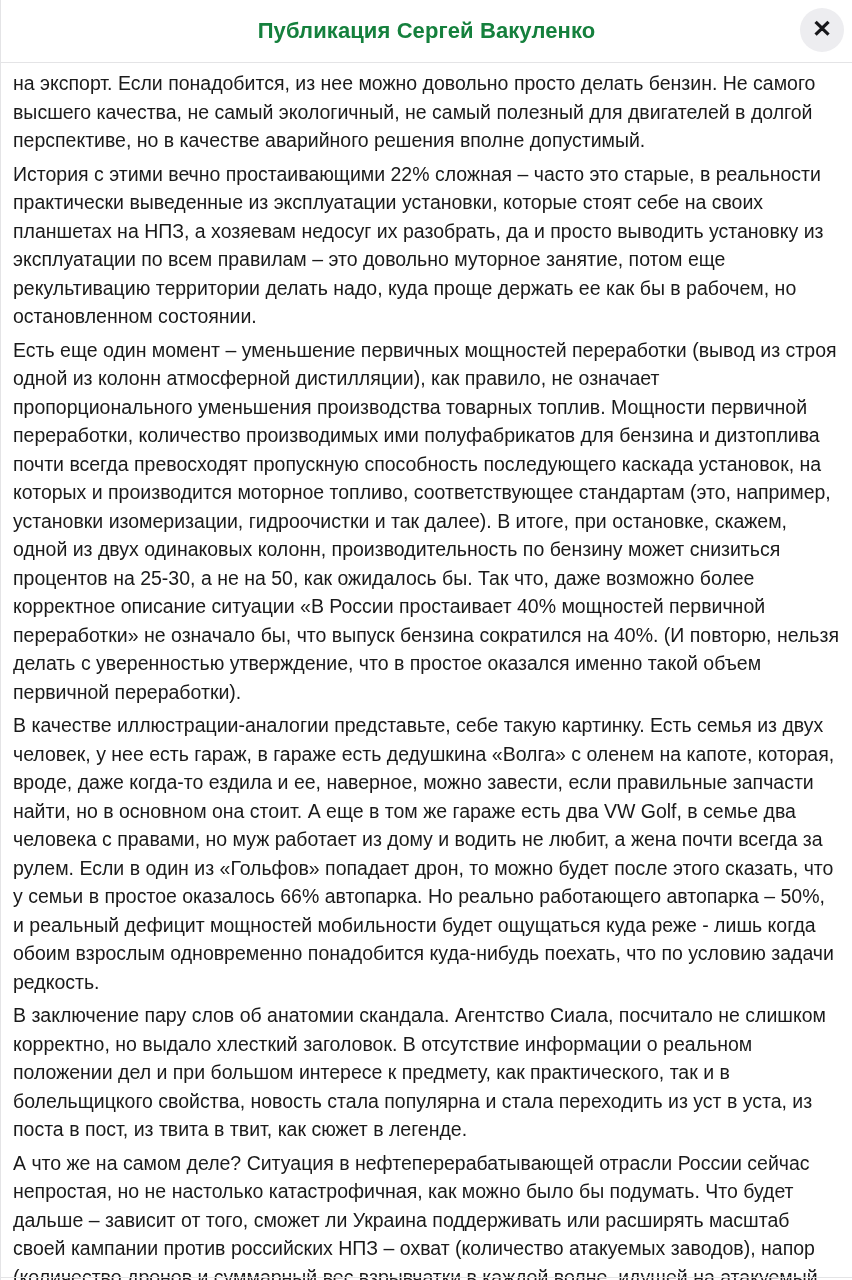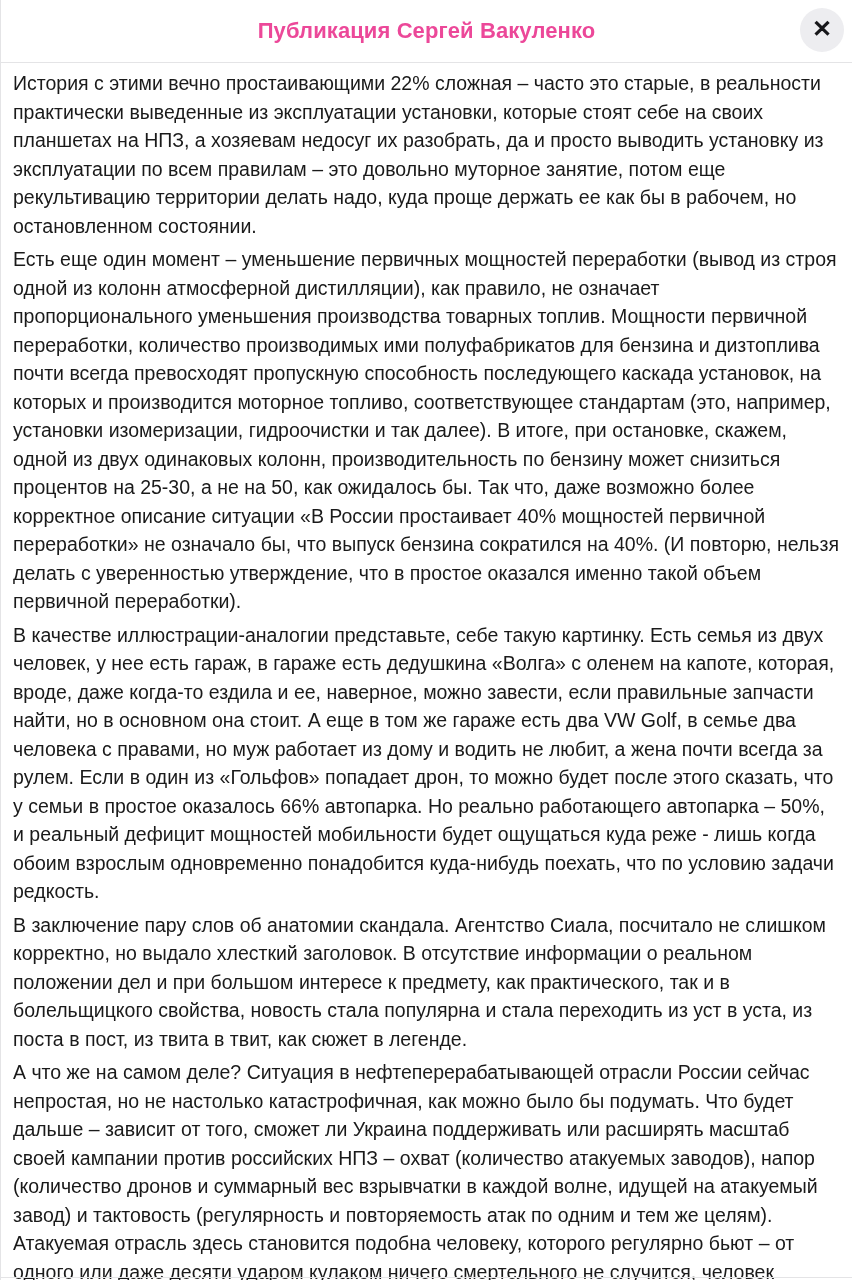--- a/index.html
+++ b/index.html
@@ -19,21 +19,21 @@
     position: relative;
     height: 62px;
     background: #ffffff;
     display: flex;
     align-items: center;
     justify-content: center;
   }
   .page-title {
     font-size: 22px;
     font-weight: 700;
-    color: #ec4899;
+    color: #15803d;
     letter-spacing: 0.1px;
     text-align: center;
     max-width: 700px;
     white-space: nowrap;
     overflow: hidden;
   }
   .close-button {
     position: absolute;
     top: 8px; right: 8px;
     width: 44px; height: 44px;
@@ -84,20 +84,21 @@
   <header class="modal-header">
     <div class="page-title">Публикация Сергей Вакуленко</div>
     <button class="close-button">
       <span class="close-glyph">✕</span>
     </button>
   </header>
 
   <div class="header-divider"></div>
 
   <main class="content">
+      <p>на экспорт. Если понадобится, из нее можно довольно просто делать бензин. Не самого высшего качества, не самый экологичный, не самый полезный для двигателей в долгой перспективе, но в качестве аварийного решения вполне допустимый.</p>
       <p>История с этими вечно простаивающими 22% сложная – часто это старые, в реальности практически выведенные из эксплуатации установки, которые стоят себе на своих планшетах на НПЗ, а хозяевам недосуг их разобрать, да и просто выводить установку из эксплуатации по всем правилам – это довольно муторное занятие, потом еще рекультивацию территории делать надо, куда проще держать ее как бы в рабочем, но остановленном состоянии.</p>
       <p>Есть еще один момент – уменьшение первичных мощностей переработки (вывод из строя одной из колонн атмосферной дистилляции), как правило, не означает пропорционального уменьшения производства товарных топлив. Мощности первичной переработки, количество производимых ими полуфабрикатов для бензина и дизтоплива почти всегда превосходят пропускную способность последующего каскада установок, на которых и производится моторное топливо, соответствующее стандартам (это, например, установки изомеризации, гидроочистки и так далее). В итоге, при остановке, скажем, одной из двух одинаковых колонн, производительность по бензину может снизиться процентов на 25-30, а не на 50, как ожидалось бы. Так что, даже возможно более корректное описание ситуации «В России простаивает 40% мощностей первичной переработки» не означало бы, что выпуск бензина сократился на 40%. (И повторю,  нельзя делать с уверенностью утверждение, что в простое оказался именно такой объем первичной переработки).</p>
       <p>В качестве иллюстрации-аналогии представьте, себе такую картинку. Есть семья из двух человек, у нее есть гараж, в гараже есть дедушкина «Волга» с оленем на капоте, которая, вроде, даже когда-то ездила и ее, наверное, можно завести, если правильные запчасти найти, но в основном она стоит. А еще в том же гараже есть два VW Golf, в семье два человека с правами, но муж работает из дому и водить не любит, а жена почти всегда за рулем. Если в один из «Гольфов» попадает дрон, то можно будет после этого сказать, что у семьи в простое оказалось 66% автопарка. Но реально работающего автопарка – 50%, и реальный дефицит мощностей мобильности будет ощущаться куда реже - лишь  когда обоим взрослым одновременно понадобится куда-нибудь поехать, что по условию задачи редкость.</p>
       <p>В заключение пару слов об анатомии скандала. Агентство Сиала, посчитало не слишком корректно, но выдало хлесткий заголовок. В отсутствие информации о реальном положении дел и при большом интересе к предмету, как практического, так и в болельщицкого свойства, новость стала популярна и стала переходить из уст в уста, из поста в пост, из твита в твит, как сюжет в легенде.</p>
       <p>А что же на самом деле? Ситуация в нефтеперерабатывающей отрасли России сейчас непростая, но не настолько катастрофичная, как можно было бы подумать. Что будет дальше – зависит от того, сможет ли Украина поддерживать или расширять масштаб своей кампании против российских НПЗ – охват (количество атакуемых заводов), напор (количество дронов и суммарный вес взрывчатки в каждой волне, идущей на атакуемый завод) и тактовость (регулярность и повторяемость атак по одним и тем же целям). Атакуемая отрасль здесь становится подобна человеку, которого регулярно бьют – от одного или даже десяти ударом кулаком ничего смертельного не случится, человек восстановится. Но после каждого удара восстанавливаться все сложнее и в итоге человек может оказаться забит до смерти множеством ударов, каждый из которых по отдельности был не смертелен.</p>
     </main>
 
   <div class="bottom-divider"></div>
 
 </div>

